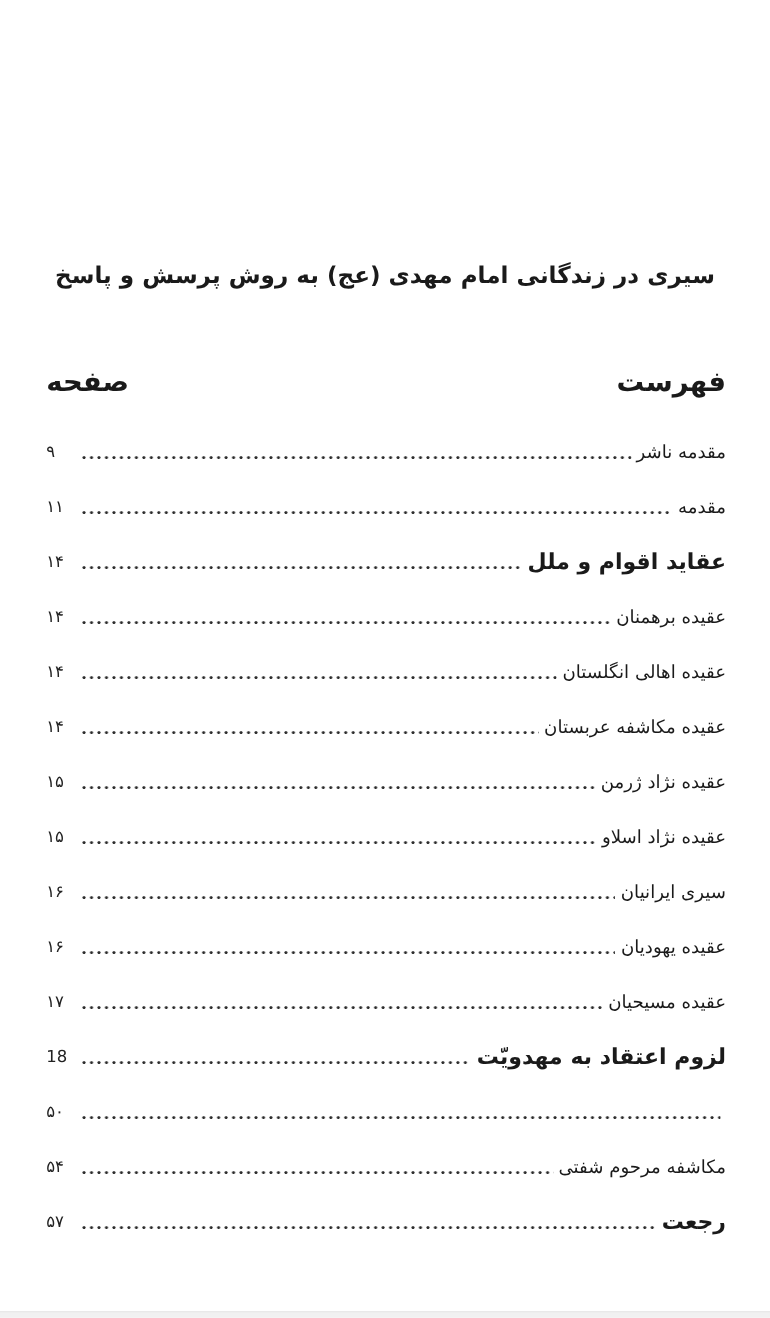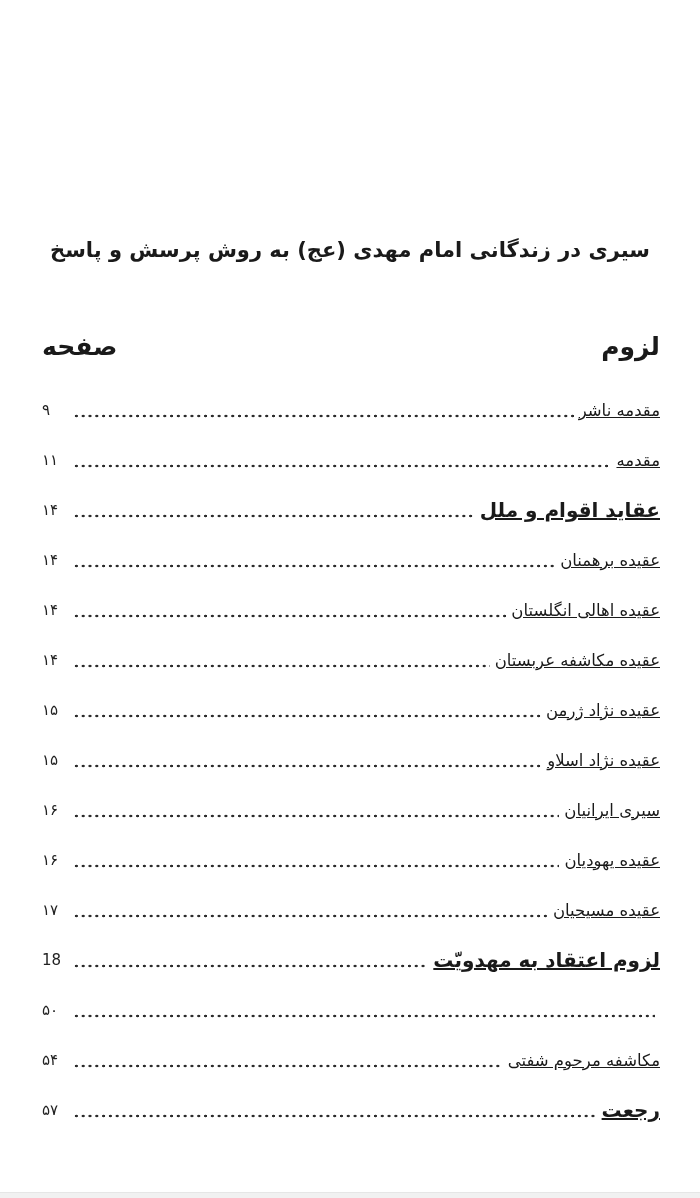--- a/index.html
+++ b/index.html
@@ -53,21 +53,20 @@
   .toc-row {
     display: flex;
     direction: rtl;
     align-items: center;
     height: 50px;
     font-size: 16.5px;
   }
   .toc-row .t {
     white-space: nowrap;
     flex: 0 0 auto;
-    text-decoration: underline;
   }
   .toc-row.bold .t {
     font-weight: bold;
     font-size: 20px;
   }
   .toc-row .leader {
     flex: 1 1 auto;
     height: 50px;
     margin: 0 5px;
     background-image: radial-gradient(circle, #2b2b2b 1.15px, rgba(0,0,0,0) 1.6px);
@@ -93,21 +92,21 @@
   }
 </style>
 </head>
 <body>
 
 <div class="sheet">
 
   <h1 class="title">سیری در زندگانی امام مهدی (عج) به روش پرسش و پاسخ</h1>
 
   <div class="toc-header">
-    <span>لزوم</span>
+    <span>فهرست</span>
     <span>صفحه</span>
   </div>
 
   <div class="toc">
   <div class="toc-row">
     <span class="t">مقدمه ناشر</span>
     <span class="leader"></span>
     <span class="p">۹</span>
   </div>
 

